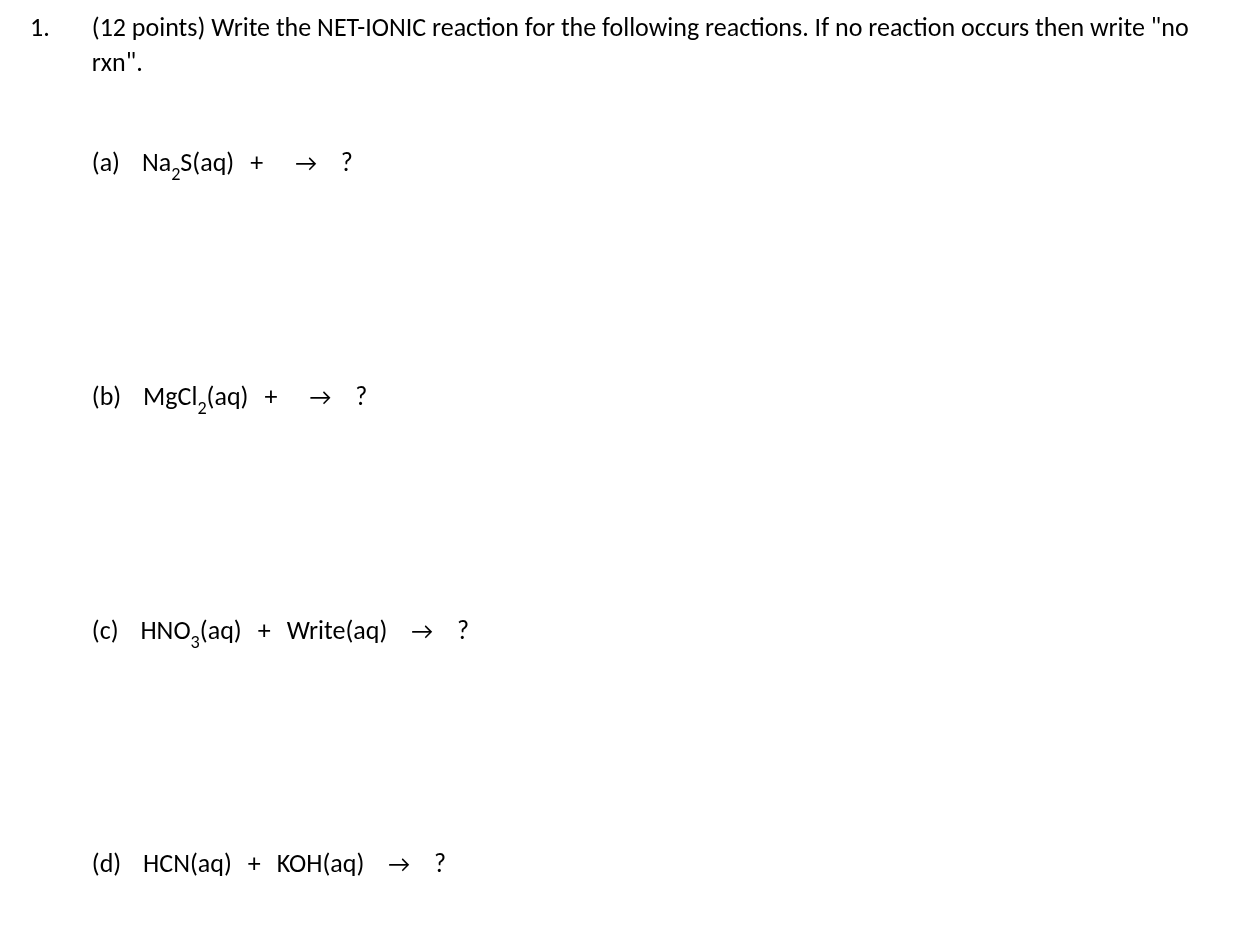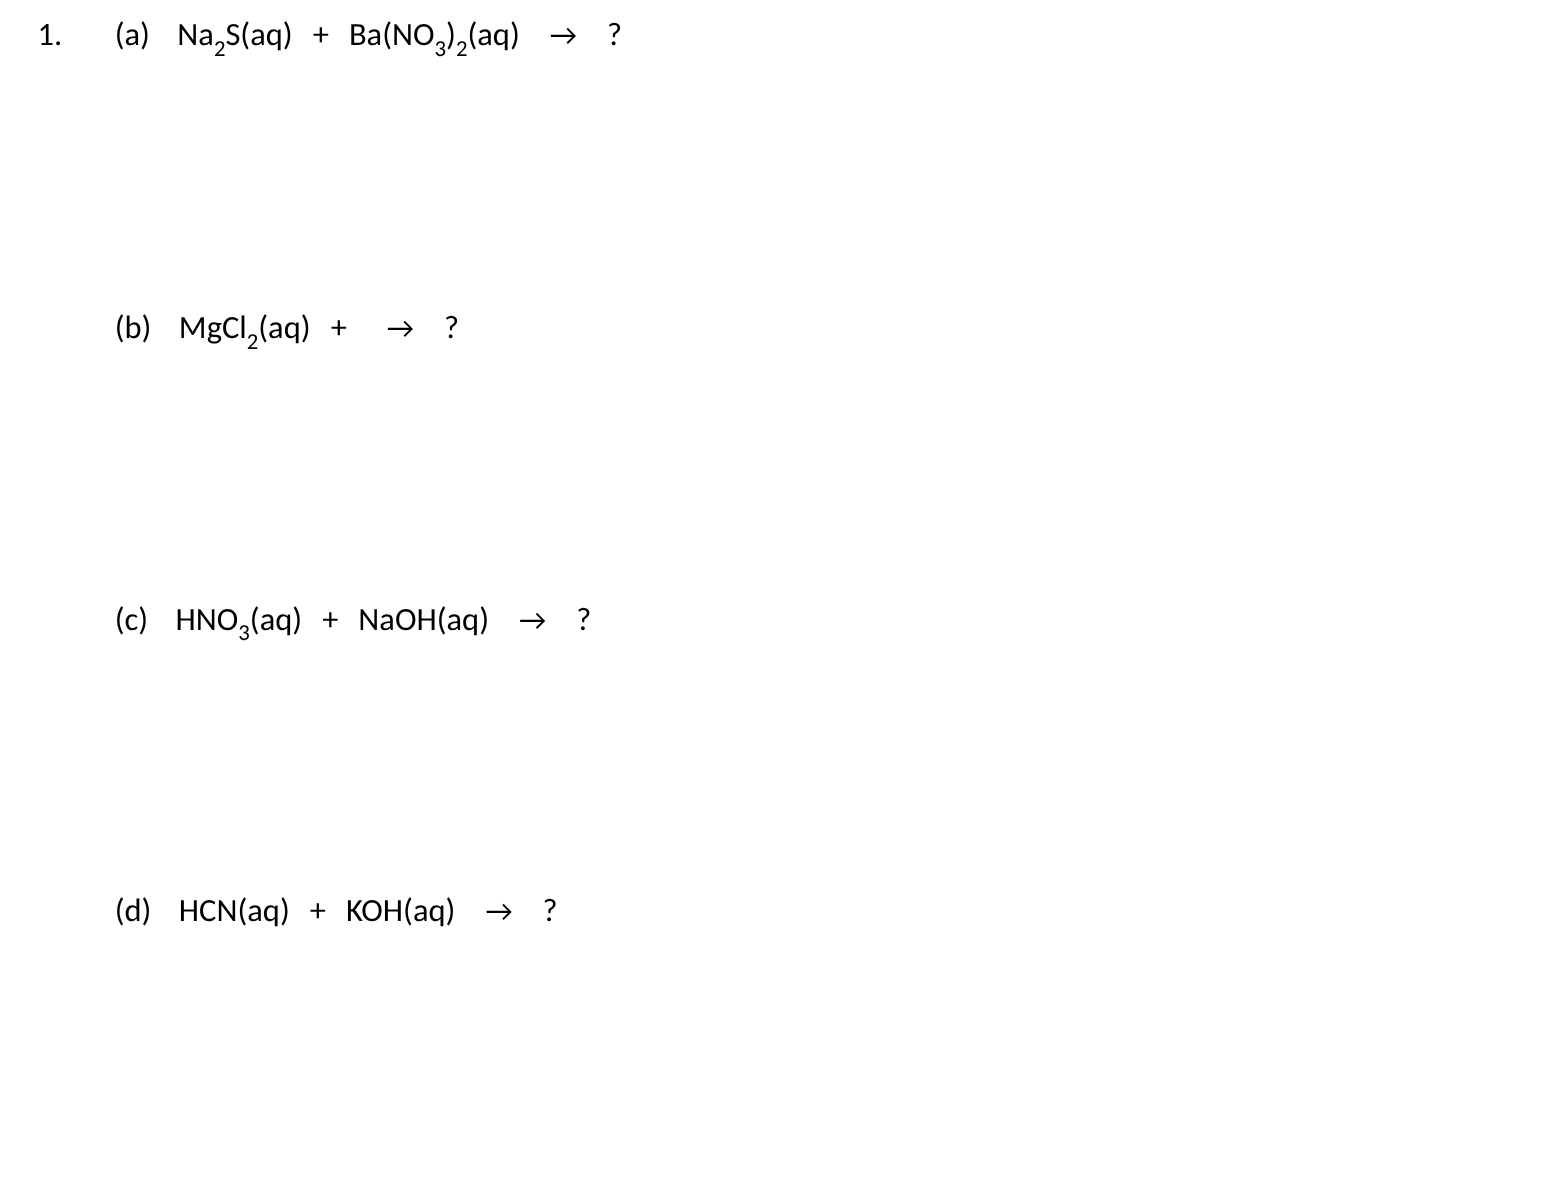--- a/index.html
+++ b/index.html
@@ -58,28 +58,28 @@
     .q-mark {
       margin-left: 4px;
     }
   </style>
 </head>
 <body>
 
 <div class="question-container">
   <div class="question-number">1.</div>
   <div class="question-body">
+    <div class="question-prompt">(12 points) Write the NET-IONIC reaction for the following reactions.  If no reaction occurs then write "no rxn".</div>
 
     <div class="subpart">
       <div class="equation-line">
         <span>(a)</span>
         <span>&nbsp;</span>
         <span>Na<span class="sub">2</span>S(aq)</span>
         <span class="plus">+</span>
-        <span>Ba(NO<span class="sub">3</span>)<span class="sub">2</span>(aq)</span>
         <span class="arrow">→</span>
         <span class="q-mark">?</span>
       </div>
     </div>
 
     <div class="subpart">
       <div class="equation-line">
         <span>(b)</span>
         <span>&nbsp;</span>
         <span>MgCl<span class="sub">2</span>(aq)</span>
@@ -88,21 +88,21 @@
         <span class="q-mark">?</span>
       </div>
     </div>
 
     <div class="subpart">
       <div class="equation-line">
         <span>(c)</span>
         <span>&nbsp;</span>
         <span>HNO<span class="sub">3</span>(aq)</span>
         <span class="plus">+</span>
-        <span>NaOH(aq)</span>
+        <span>Write(aq)</span>
         <span class="arrow">→</span>
         <span class="q-mark">?</span>
       </div>
     </div>
 
     <div class="subpart">
       <div class="equation-line">
         <span>(d)</span>
         <span>&nbsp;</span>
         <span>HCN(aq)</span>

